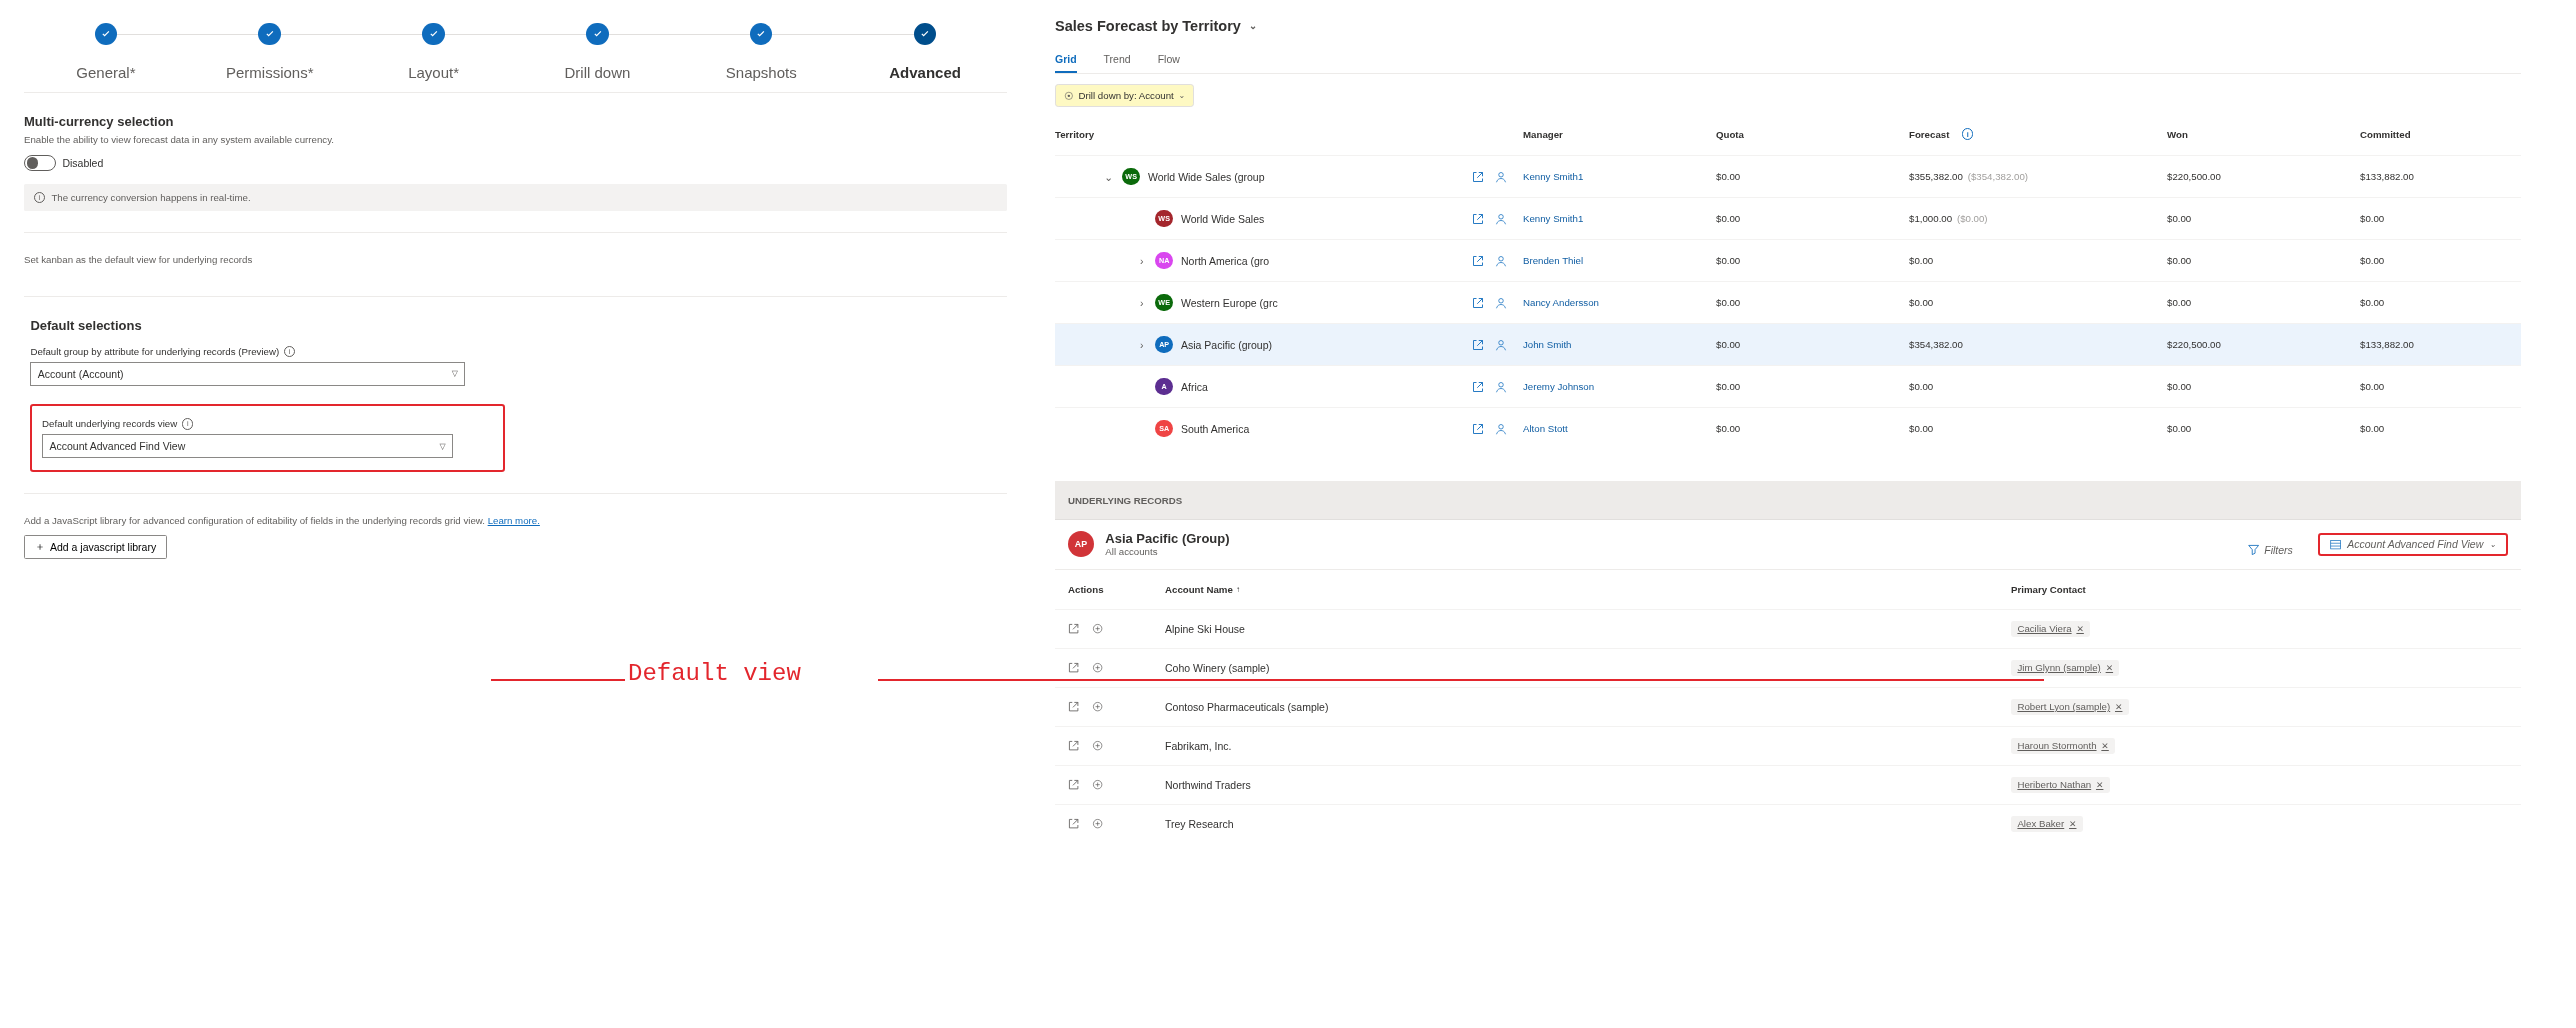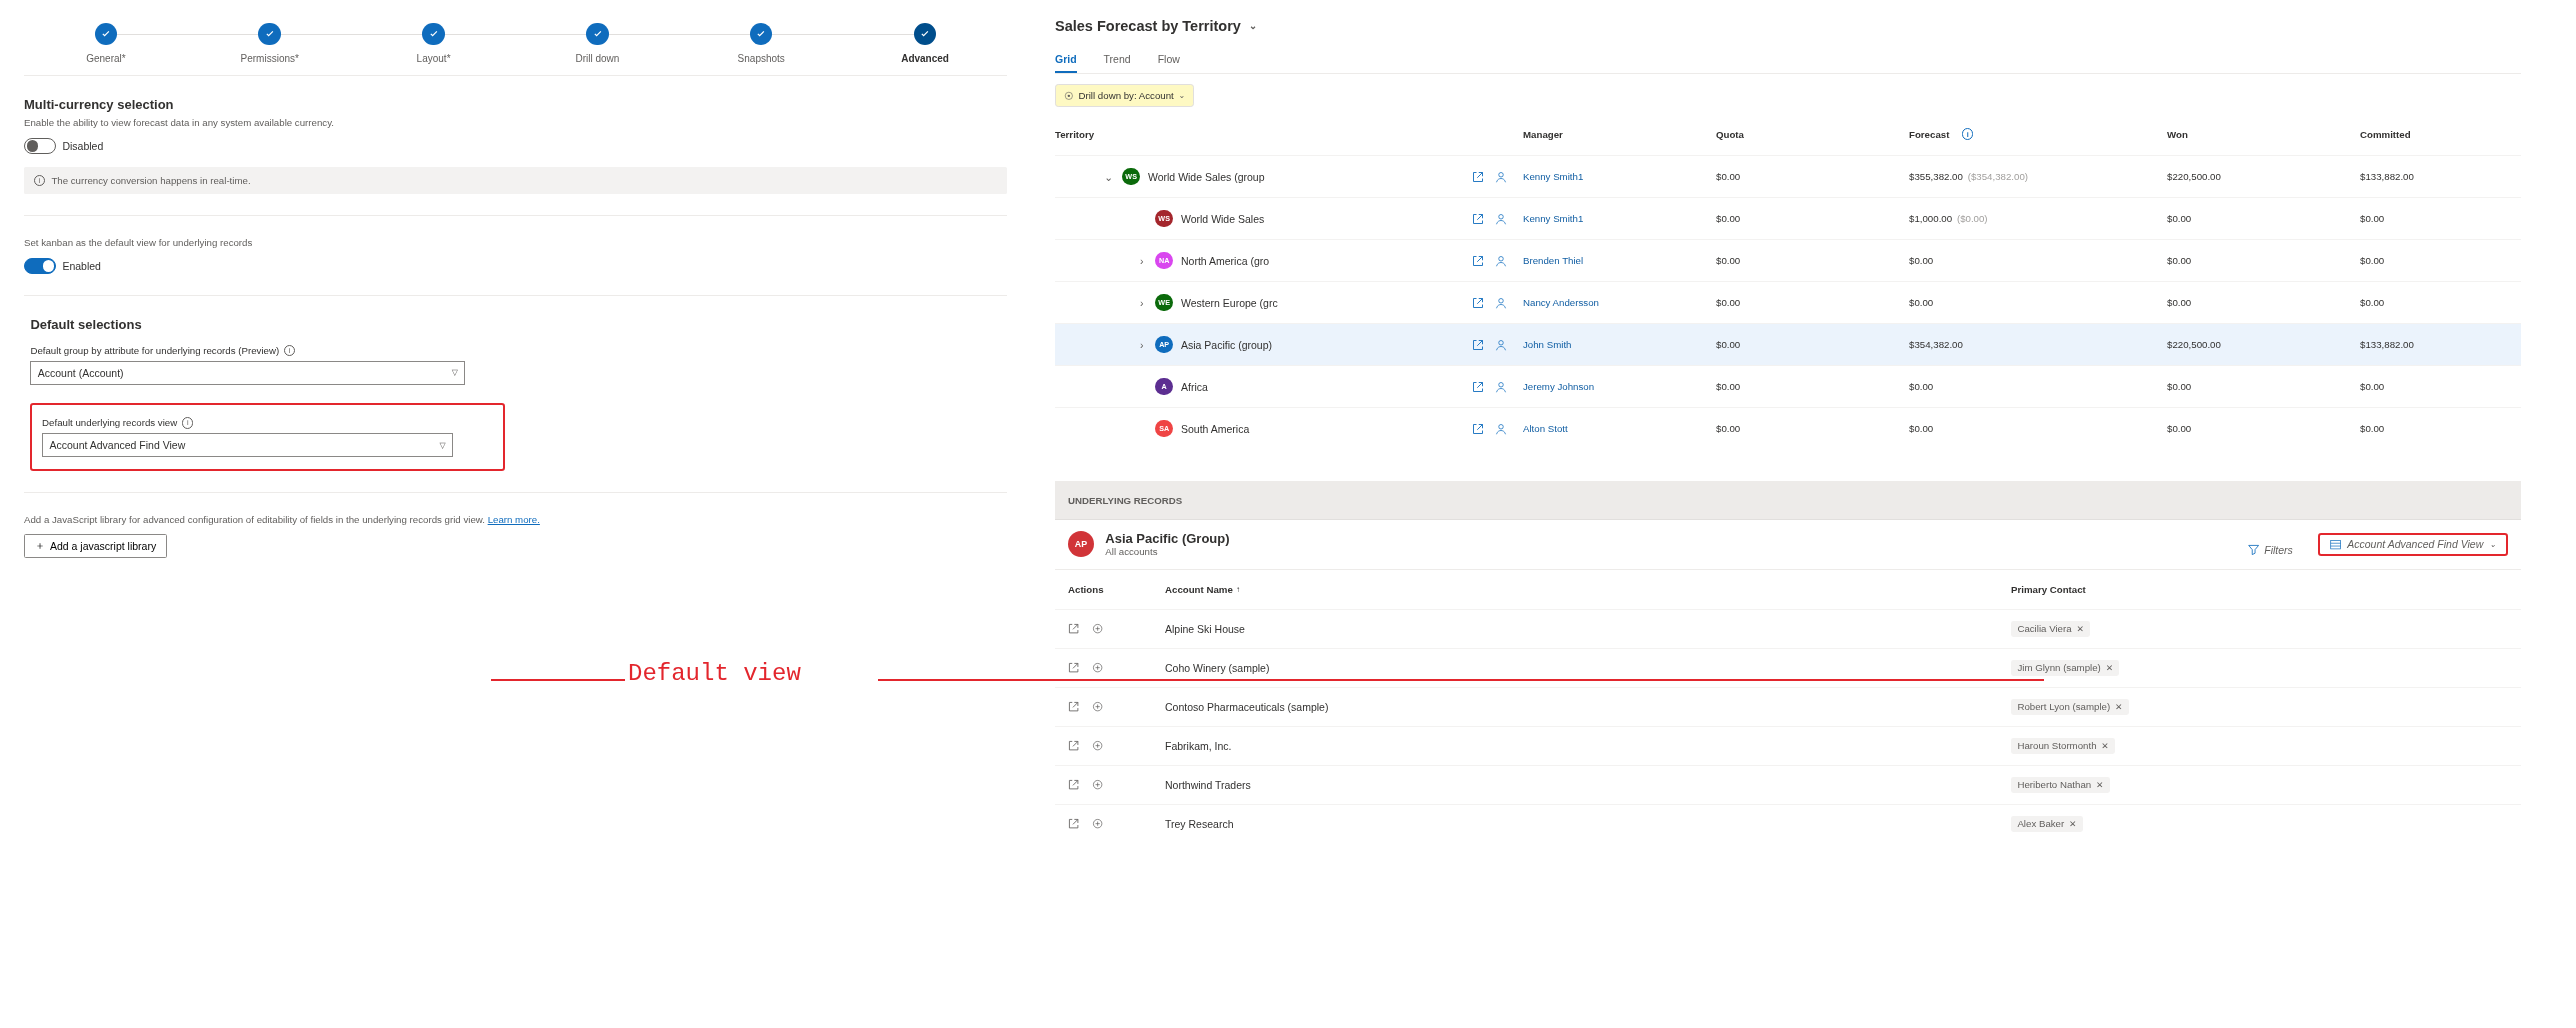--- a/index.html
+++ b/index.html
@@ -8,21 +8,21 @@
   .left-pane { width: 1031px; padding: 0 24px; }
   .right-pane { width: 1514px; padding: 0 24px; position: relative; overflow: hidden; }
 
   
   .stepper { display: flex; align-items: flex-start; border-bottom: 0.8px solid #edebe9; padding-bottom: 11.3px; margin-top: 22.5px; position: relative; }
   .step { flex: 1; text-align: center; position: relative; }
   .step-line { position: absolute; top: 11.3px; left: 50%; right: -50%; height: 1.6px; background: #e1dfdd; }
   .step:last-child .step-line { display:none; }
   .step-circle { width: 22.5px; height: 22.5px; border-radius: 50%; background: #0F6CBD; display: inline-flex; align-items: center; justify-content: center; color: #fff; font-size: 11.3px; position: relative; z-index: 1; }
   .step-circle.active { background: #004e8c; border: 2.4px solid #004e8c; }
-  .step-label { margin-top: 8px; font-size: 10px; color: #605e5c; }
+  .step-label { margin-top: 19px; font-size: 15px; color: #605e5c; }
   .step-label.bold { font-weight: 600; color: #323130; }
 
   
   .section { border-bottom: 0.8px solid #edebe9; padding: 21px 0; }
   .section h2 { font-size: 13px; font-weight: 600; margin-bottom: 4.8px; }
   .section .desc { font-size: 9.7px; color: #605e5c; margin-bottom: 9.7px; }
   .section .desc a { color: #0F6CBD; }
 
   
   .toggle { display: flex; align-items: center; gap: 6.4px; margin-top: 4.8px; }
@@ -79,21 +79,21 @@
   .filters-btn { display:flex; align-items:center; gap:4.8px; color:#605e5c; font-size:10.5px; }
   .view-pill { border:2.4px solid #e3262d; border-radius:3.2px; padding:3.2px 9.7px; display:flex; align-items:center; gap:6.4px; font-size:10.5px; color:#605e5c; }
 
   .ur-table { width:100%; }
   .ur-head, .ur-row { display:grid; grid-template-columns: 97px 846px 483px; align-items:center; height:39px; padding-left:13px; }
   .ur-head div { font-size:9.7px; font-weight:600; color:#323130; display:flex; align-items:center; gap:3.2px; }
   .ur-row { border-top:0.8px solid #f3f2f1; }
   .ur-actions { display:flex; gap:13px; }
   .ur-actions svg { width:11.3px; height:11.3px; }
   .account-name { font-size:10.5px; color:#323130; }
-  .tag { display:inline-flex; align-items:center; gap:4.8px; background:#f3f2f1; border-radius:2.4px; padding:2.4px 6.4px; font-size:9.7px; color:#605e5c; }
+  .tag { display:inline-flex; align-items:center; gap:4.8px; background:#f3f2f1; border-radius:2.4px; padding:2.4px 6.4px; font-size:9.7px; color:#605e5c;text-decoration:underline; }
   .tag .x { font-size:8.9px; color:#605e5c; }
 
   
   .annot-label { position:absolute; color:#e3262d; font-size: 24px; font-family: Liberation Mono, monospace; text-align: center; }
   .annot-line { position:absolute; background:#e3262d; height:1.6px; }
 
   .no-border { border-bottom: none; }
 
 </style>
 </head>
@@ -163,26 +163,20 @@
         <div class="toggle-label">Disabled</div>
       </div>
       <div class="info-bar">
         <span class="info-icon">i</span>
         <span style="font-size:9.7px;color:#605e5c;">The currency conversion happens in real-time.</span>
       </div>
     </div>
 
     <div class="section">
       <div class="desc">Set kanban as the default view for underlying records</div>
-      <div class="toggle on">
-        <div class="toggle-track">
-            <div class="toggle-thumb"></div>
-          </div>
-        <div class="toggle-label">Enabled</div>
-      </div>
     </div>
 
     <div class="section" style="padding-left:6.4px;">
       <h2 style="margin-bottom:13px;">Default selections</h2>
       <div class="field-label">
         <span>Default group by attribute for underlying records (Preview)</span>
         <span class="info-icon">i</span>
       </div>
       <div class="select-box" style="margin-bottom:17.7px;">
         <span>Account (Account)</span>

